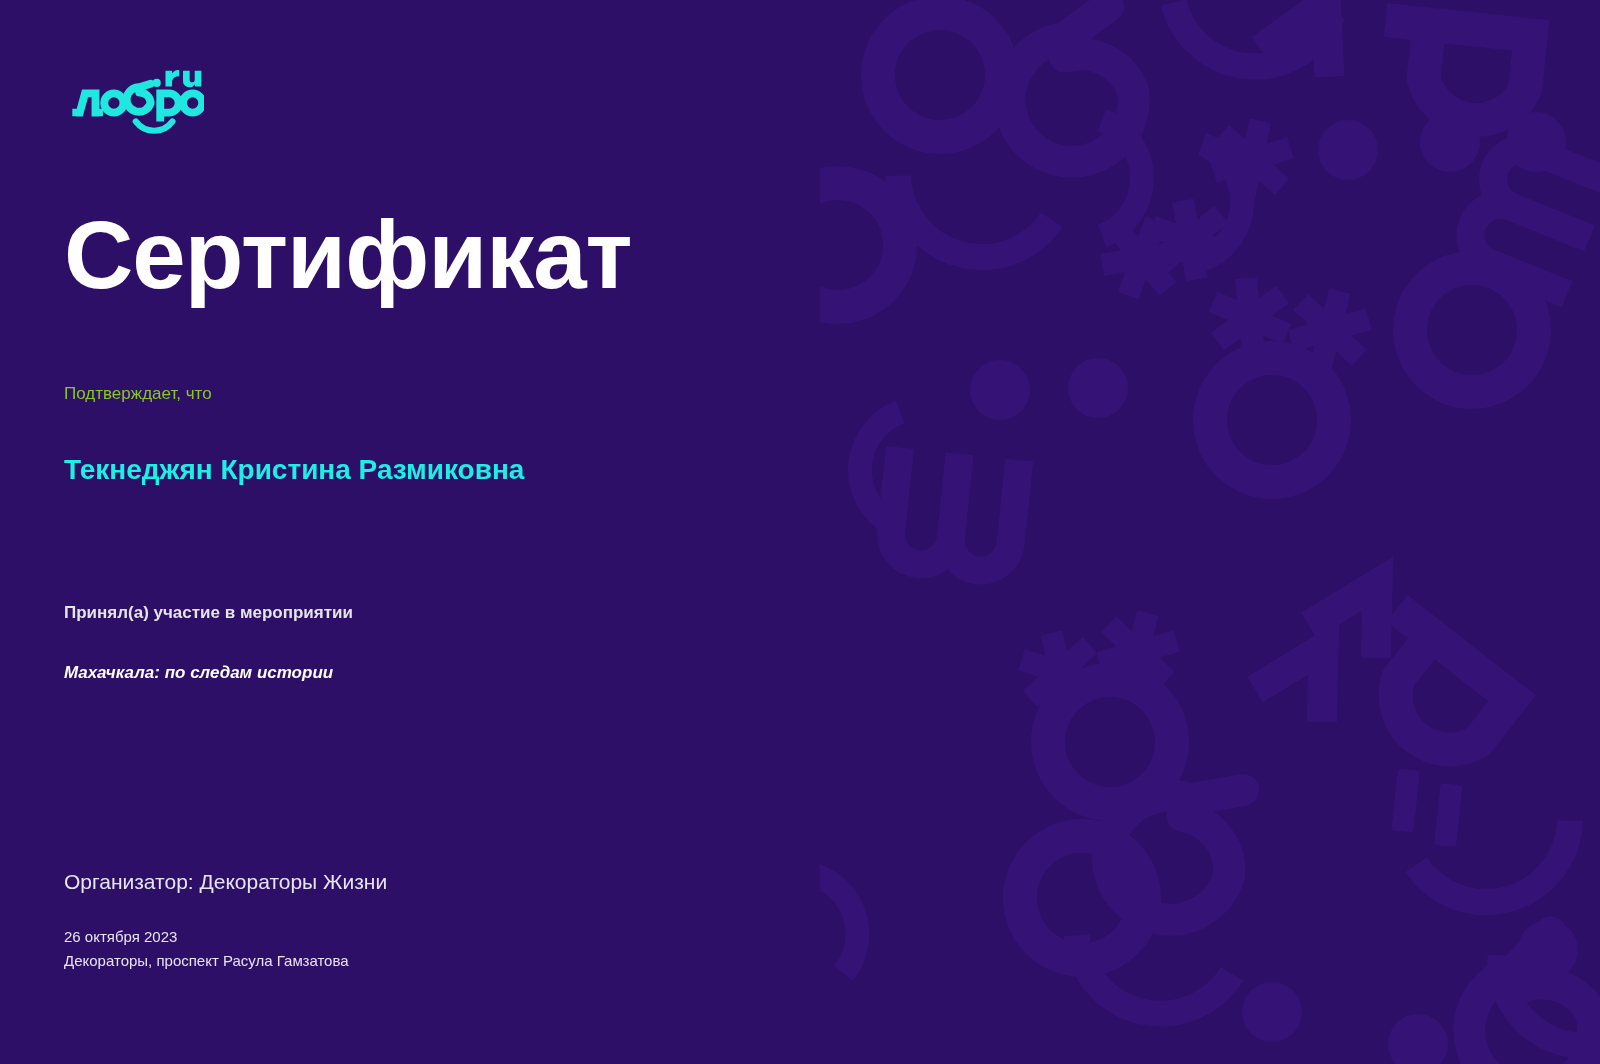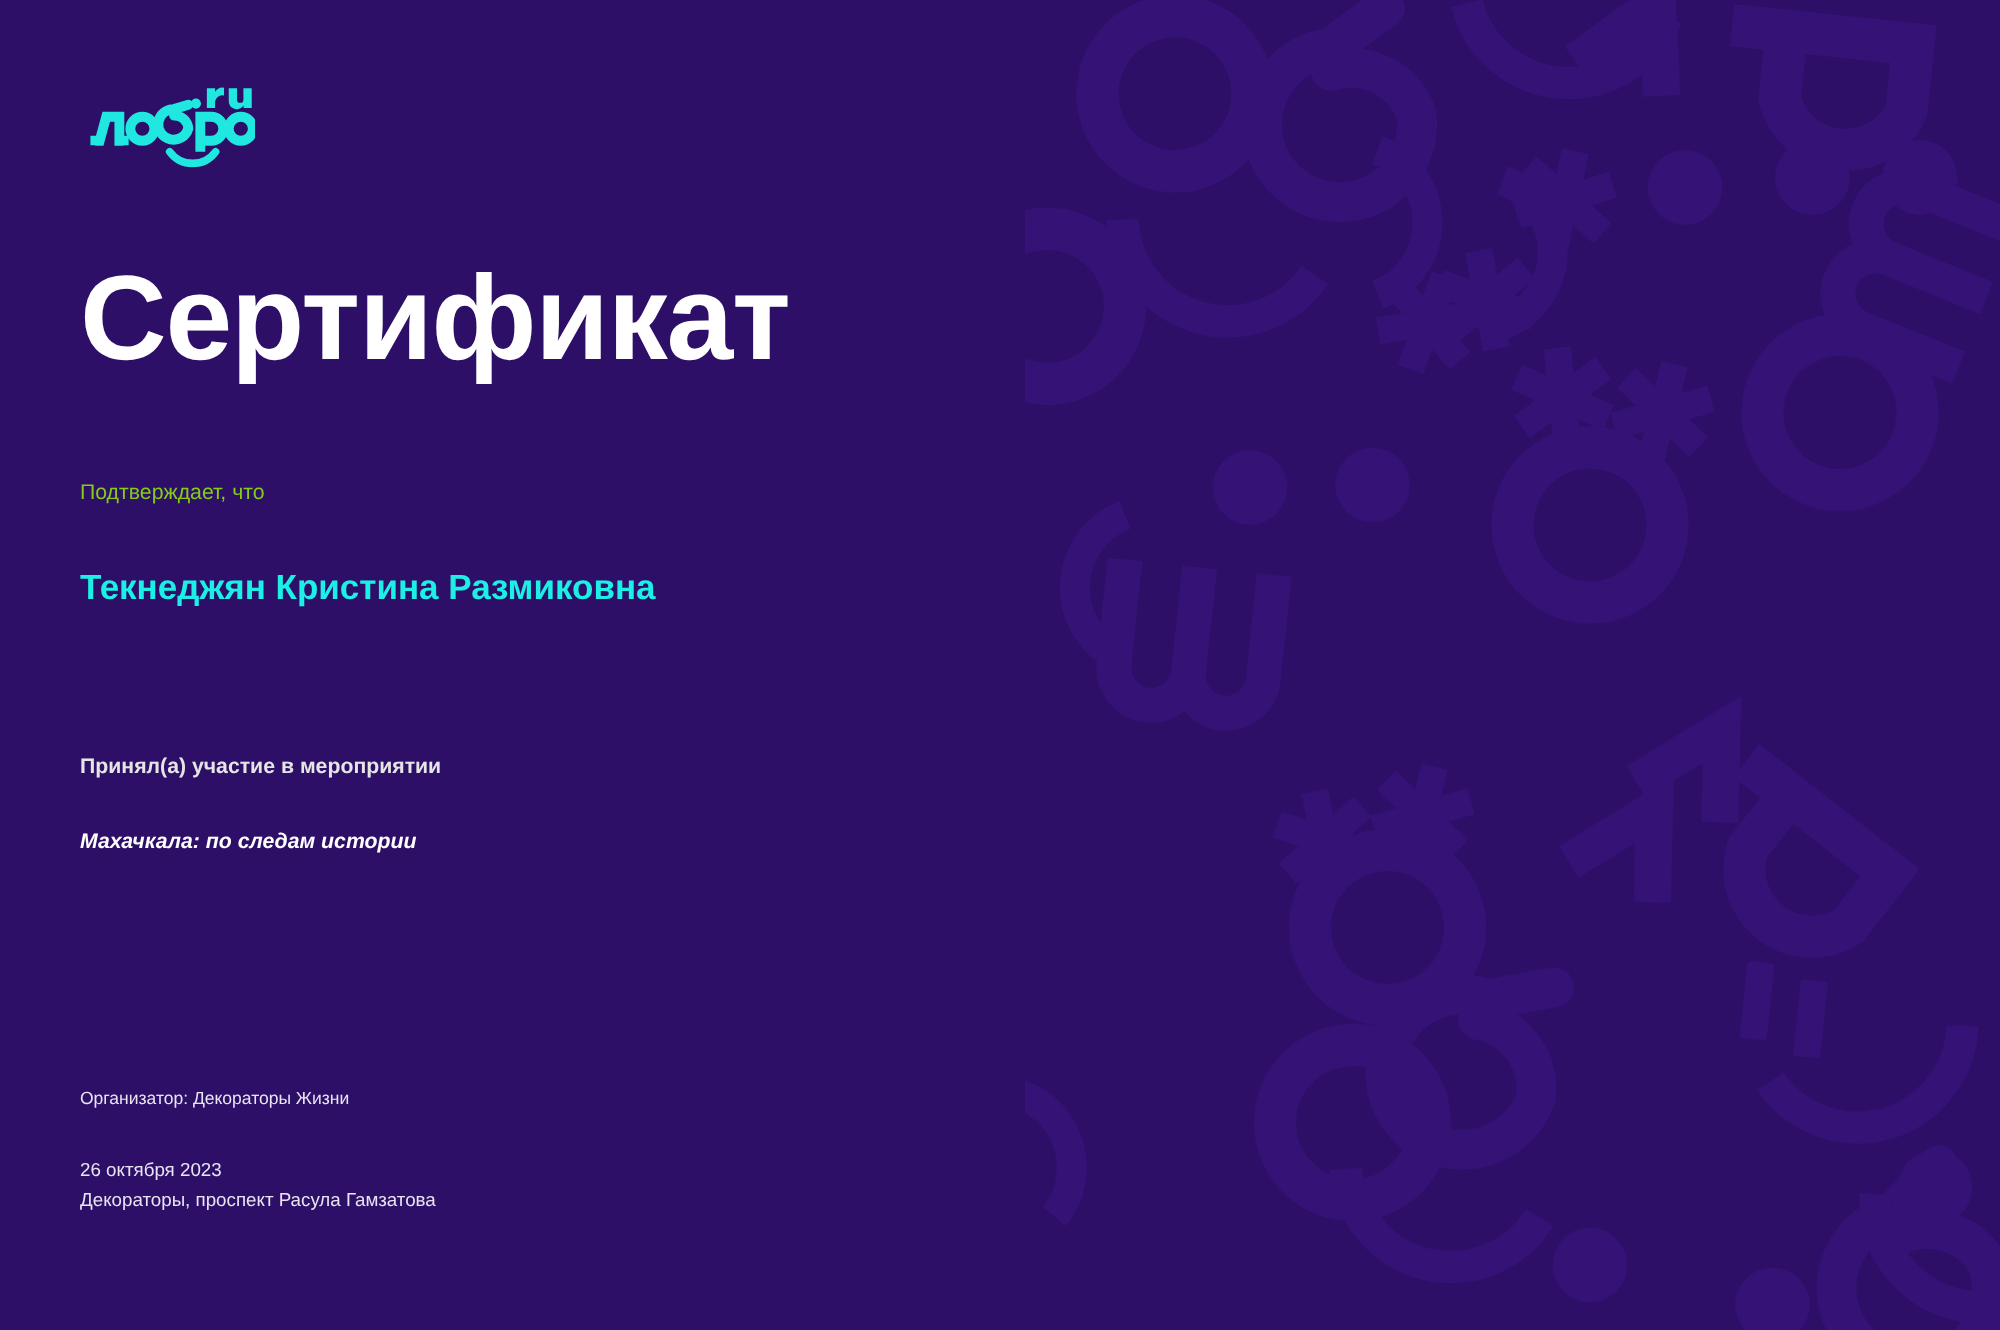--- a/index.html
+++ b/index.html
@@ -108,21 +108,21 @@
     font-size:17px;
     font-weight:bold;
     color:#FFFFFF;
     font-style:italic;
   }
 
   .organizer {
     position:absolute;
     top:870px;
     left:0;
-    font-size:14px;
+    font-size:21px;
     color:#E8E4F2;
   }
 
   .meta {
     position:absolute;
     top:925px;
     left:0;
     font-size:15px;
     color:#E8E4F2;
     line-height:1.62;

